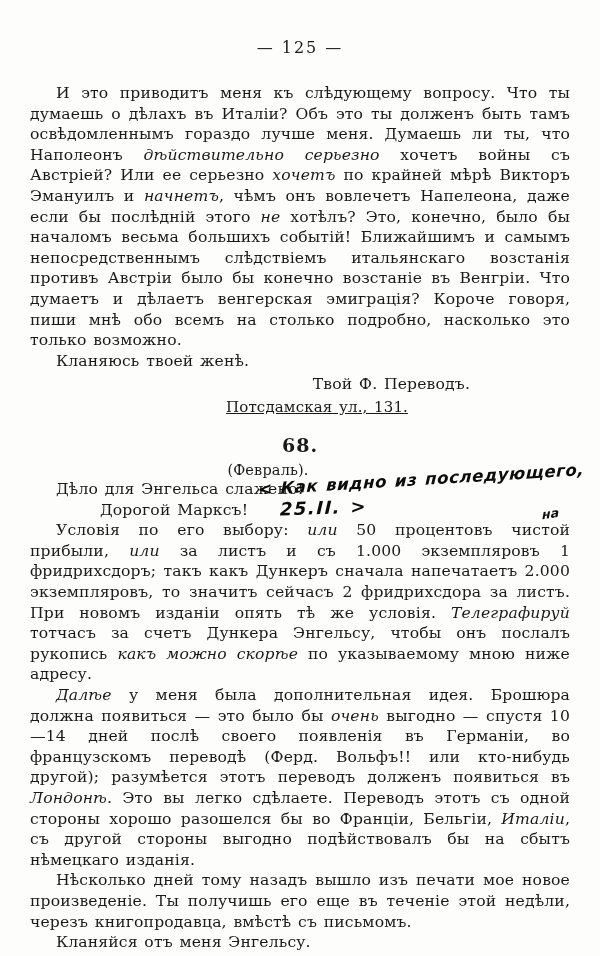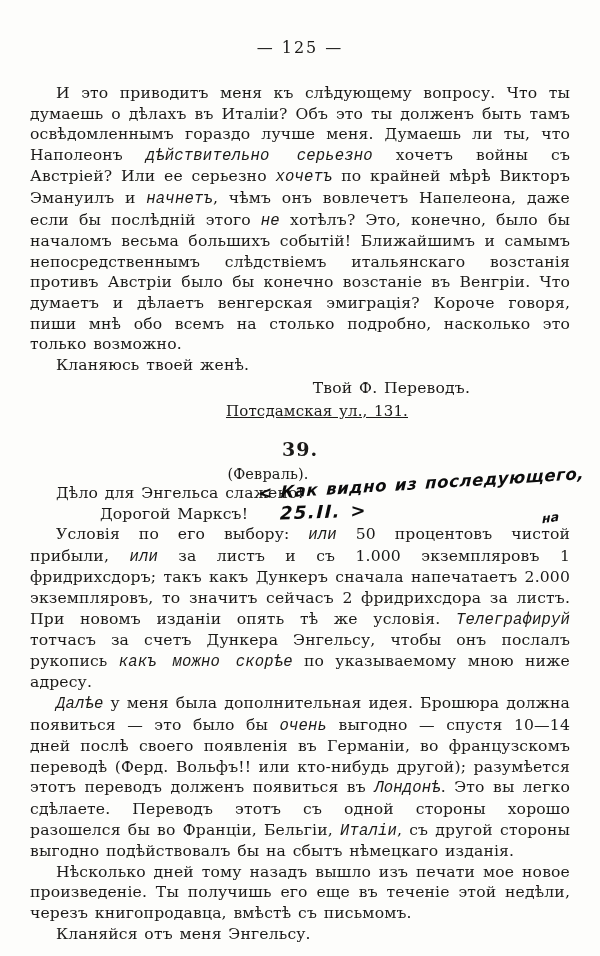--- a/index.html
+++ b/index.html
@@ -23,21 +23,21 @@
   .body {
     margin: 26px 30px 0 30px;
     font-size: 15.6px;
     line-height: 20.6px;
     text-align: justify;
     letter-spacing: 0.15px;
     word-spacing: 1.6px;
   }
   p.para { margin: 0; }
   p.indent { text-indent: 26px; }
-  i { font-style: italic; font-family: Liberation Mono, monospace; }
+  i { font-style: italic; }
   .sig  { text-align: right; padding-right: 100px; margin-top: 3px; }
   .addr { text-align: right; padding-right: 162px; margin-top: 2px; font-size: 15px; text-decoration: underline; }
   .letter-no {
     text-align: center;
     font-weight: 700;
     font-size: 19px;
     margin: 17px 0 7px 0;
     letter-spacing: 1px;
   }
   .date { text-align: center; padding-right: 64px; font-size: 14.5px; line-height: 17px; }
@@ -62,21 +62,21 @@
 <div class="page">
   <div class="pageno">— 125 —</div>
 
   <div class="body">
 
     <p class="para indent"><span>И это приводитъ меня къ слѣдующему вопросу. Что ты думаешь о дѣлахъ въ Италіи? Объ это ты долженъ быть тамъ освѣдомленнымъ гораздо лучше меня. Думаешь ли ты, что Наполеонъ </span><i>дѣйствительно серьезно</i><span> хочетъ войны съ Австріей? Или ее серьезно </span><i>хочетъ</i><span> по крайней мѣрѣ Викторъ Эмануилъ и </span><i>начнетъ</i><span>, чѣмъ онъ вовлечетъ Напелеона, даже если бы послѣдній этого </span><i>не</i><span> хотѣлъ? Это, конечно, было бы началомъ весьма большихъ событій! Ближайшимъ и самымъ непосредственнымъ слѣдствіемъ итальянскаго возстанія противъ Австріи было бы конечно возстаніе въ Венгріи. Что думаетъ и дѣлаетъ венгерская эмиграція? Короче говоря, пиши мнѣ обо всемъ на столько подробно, насколько это только возможно.</span></p>
     <p class="para indent">Кланяюсь твоей женѣ.</p>
     <div class="sig">Твой Ф. Переводъ.</div>
     <div class="addr">Потсдамская ул., 131.</div>
 
-    <div class="letter-no">39.</div>
+    <div class="letter-no">68.</div>
     <div class="date">(Февраль).</div>
 
     <div class="header39">
       <p class="para indent">Дѣло для Энгельса слажено!</p>
       <p class="para salut">Дорогой Марксъ!</p>
       <div class="hw hw1">&lt; Как видно из последующего,</div>
       <div class="hw hw2">на</div>
       <div class="hw hw3">25.II. &gt;</div>
     </div>
 

